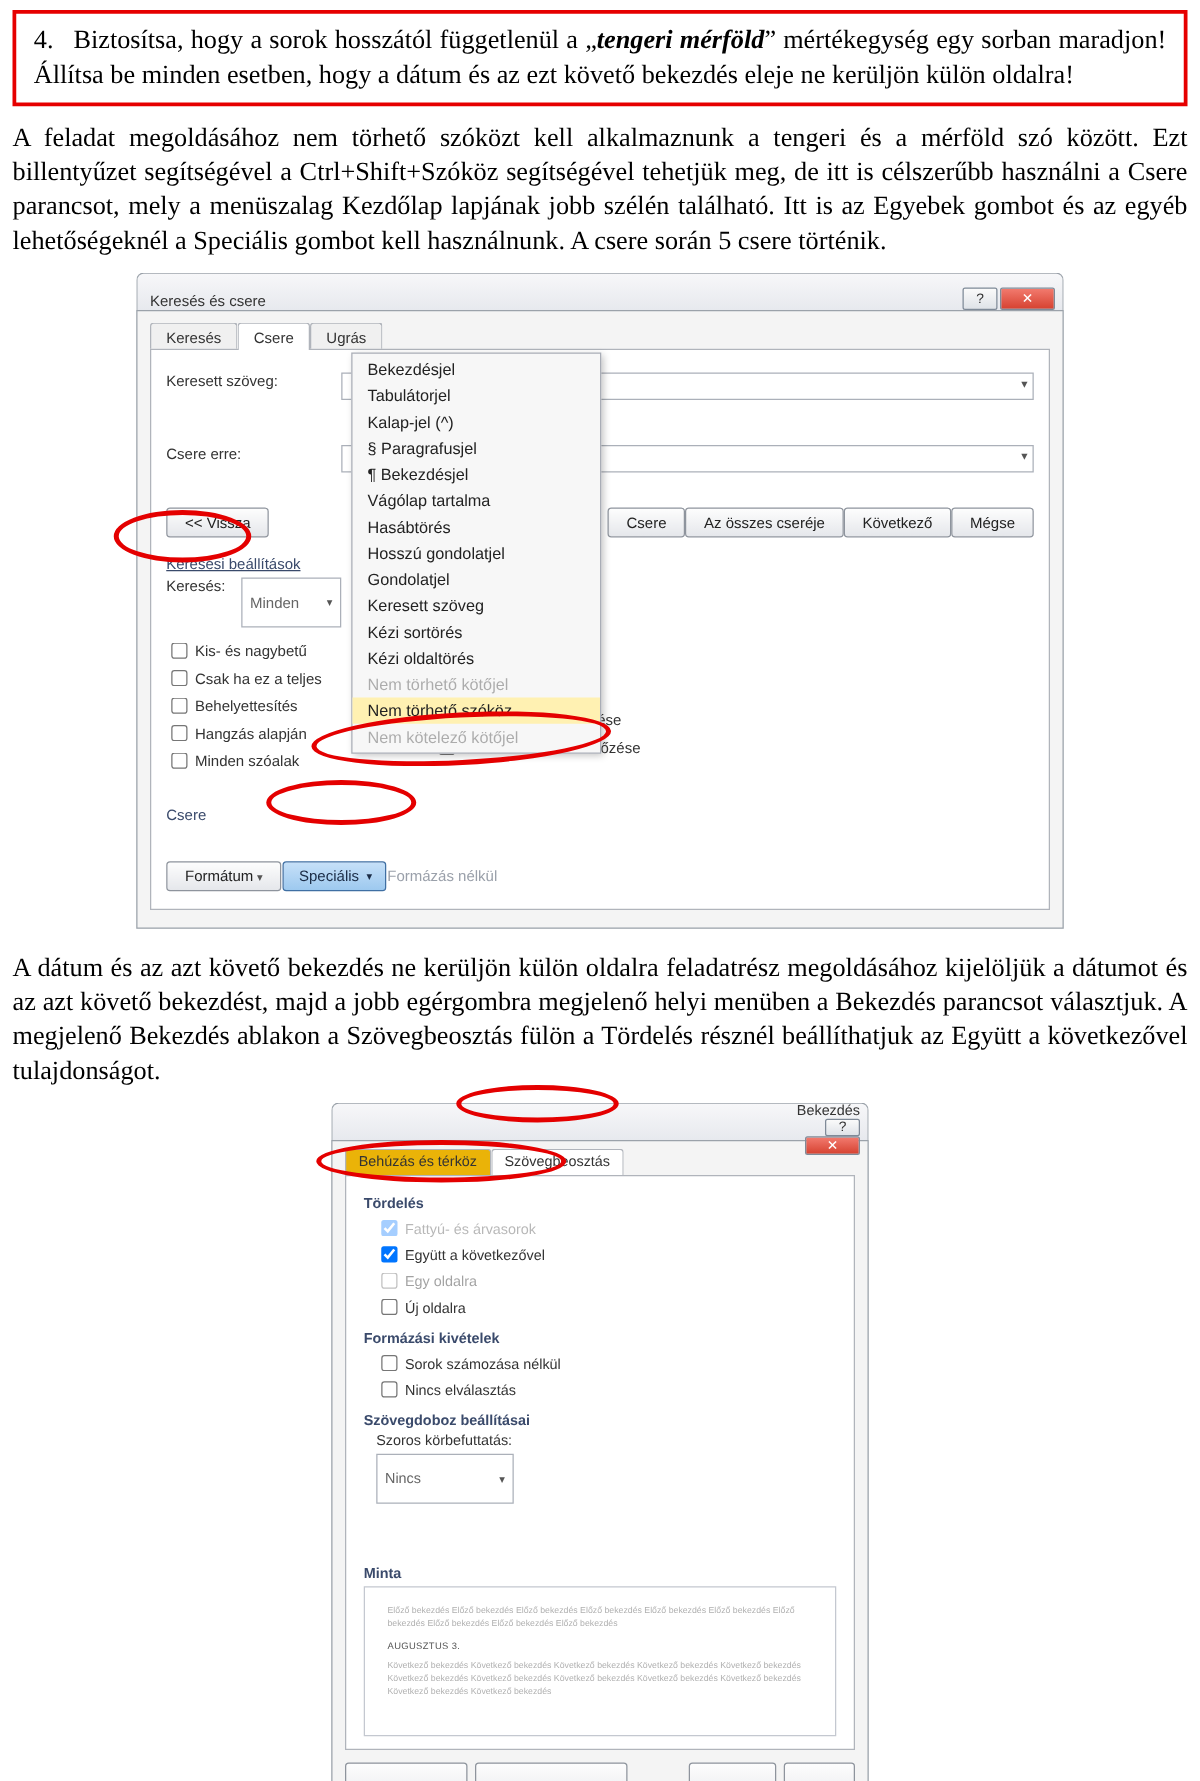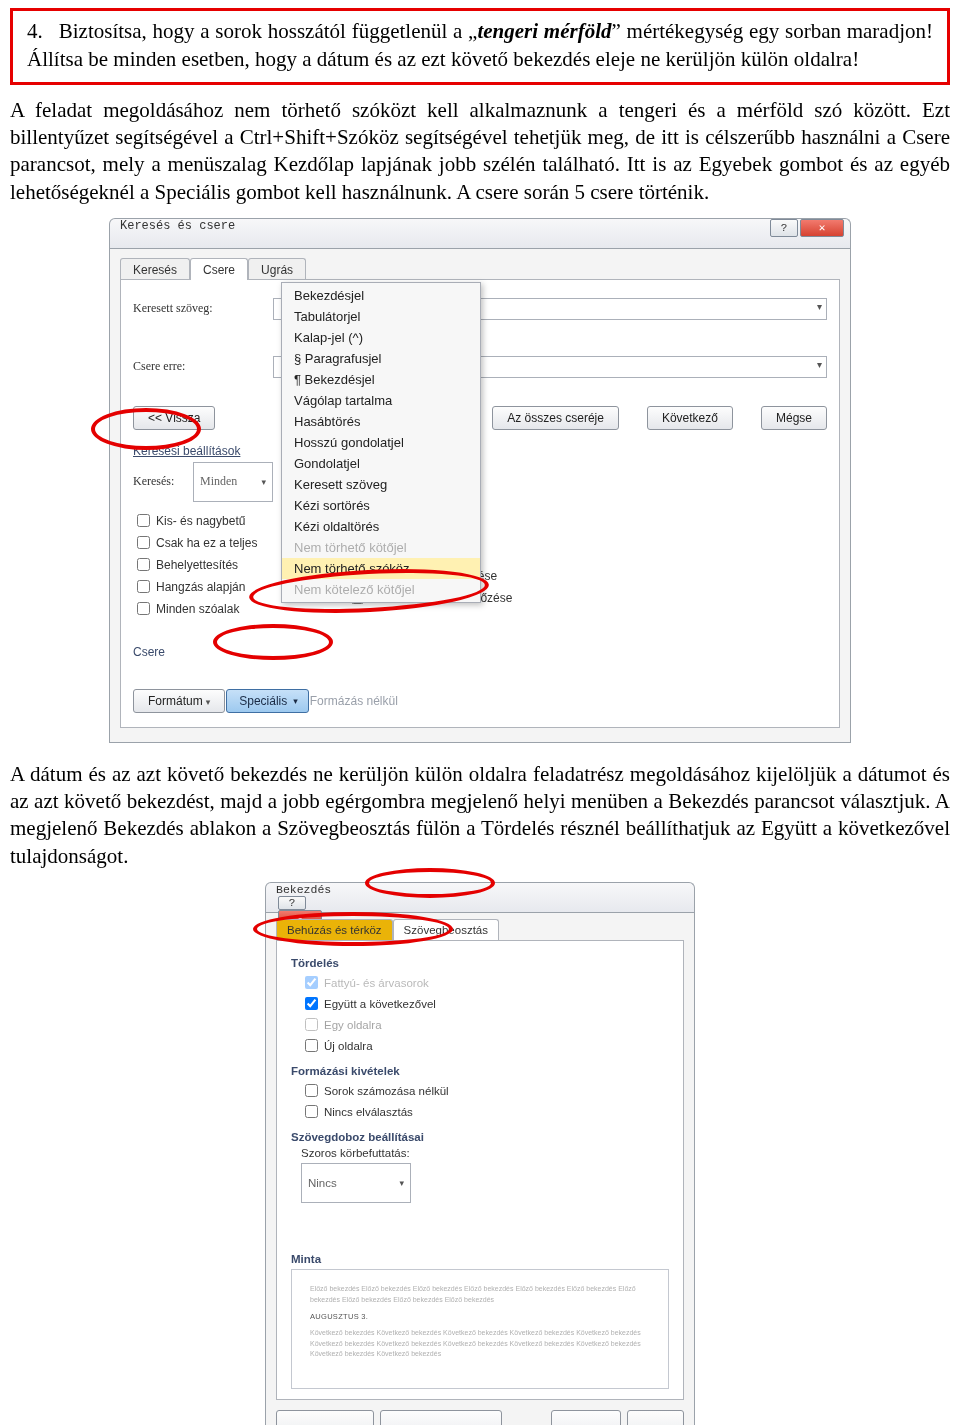--- a/index.html
+++ b/index.html
@@ -35,24 +35,23 @@
     font-family: "Segoe UI", Tahoma, sans-serif;
     font-size: 12px;
     color: #333;
   }
   .dlg-titlebar {
     background: linear-gradient(#f7f7f9,#e7e9ee);
     border: 1px solid #9ba2aa;
     border-bottom: none;
     height: 30px;
     display: flex;
-    align-items: flex-start;
+    align-items: flex-end;
     padding: 0 6px 0 10px;
     border-radius: 6px 6px 0 0;
-    font-family: Liberation Mono, monospace;
   }
   .dlg-titlebar .title { flex:1; color:#333; }
   .dlg-tb-btn {
     width: 28px; height: 18px;
     margin-left: 2px;
     border: 1px solid #7f8a98;
     background: linear-gradient(#fafafa,#dfe3e8);
     border-radius: 2px;
     display:flex;align-items:center;justify-content:center;
     font-size:11px;
@@ -82,39 +81,39 @@
     background:#fff;
     z-index:2;
   }
   .dlg-pane {
     border:1px solid #b0b4bb;
     background:#fff;
     padding: 10px 12px 14px 12px;
     position:relative;
     min-height: 370px;
   }
-  .row { display:flex; align-items:center; margin:8px 0;font-family:Liberation Serif, serif; }
+  .row { display:flex; align-items:flex-start; margin:8px 0; }
   .lbl { width: 140px; }
   .txtfield {
     flex:1; height:22px;
     border:1px solid #abb0b9;
     background:#fff;
     position:relative;
   }
   .txtfield::after{
     content:"▾"; position:absolute; right:4px; top:2px; color:#555; font-size:10px;
   }
   .btn {
     height:24px; padding:0 14px;
     border:1px solid #8e949d;
     background:linear-gradient(#fdfdfd,#e5e7eb);
     border-radius:3px;
     font-size:12px; color:#222;
   }
-  .btn-row { display:flex; gap:28px; justify-content:flex-end; margin:10px 0 14px 0;}
+  .btn-row { display:flex; gap:0; justify-content:flex-end; margin:10px 0 14px 0;}
   .group-label { color:#3a4a6b; margin:6px 0 2px 0; text-decoration:underline;}
   .opts { display:flex; gap:90px; }
   .optcol label { display:block; margin:3px 0; }
   .optcol input { vertical-align:-2px; margin-right:6px;}
   
   .popup {
     position:absolute;
     left: 160px; top: 2px;
     width: 200px;
     background:#f7f7f7;

